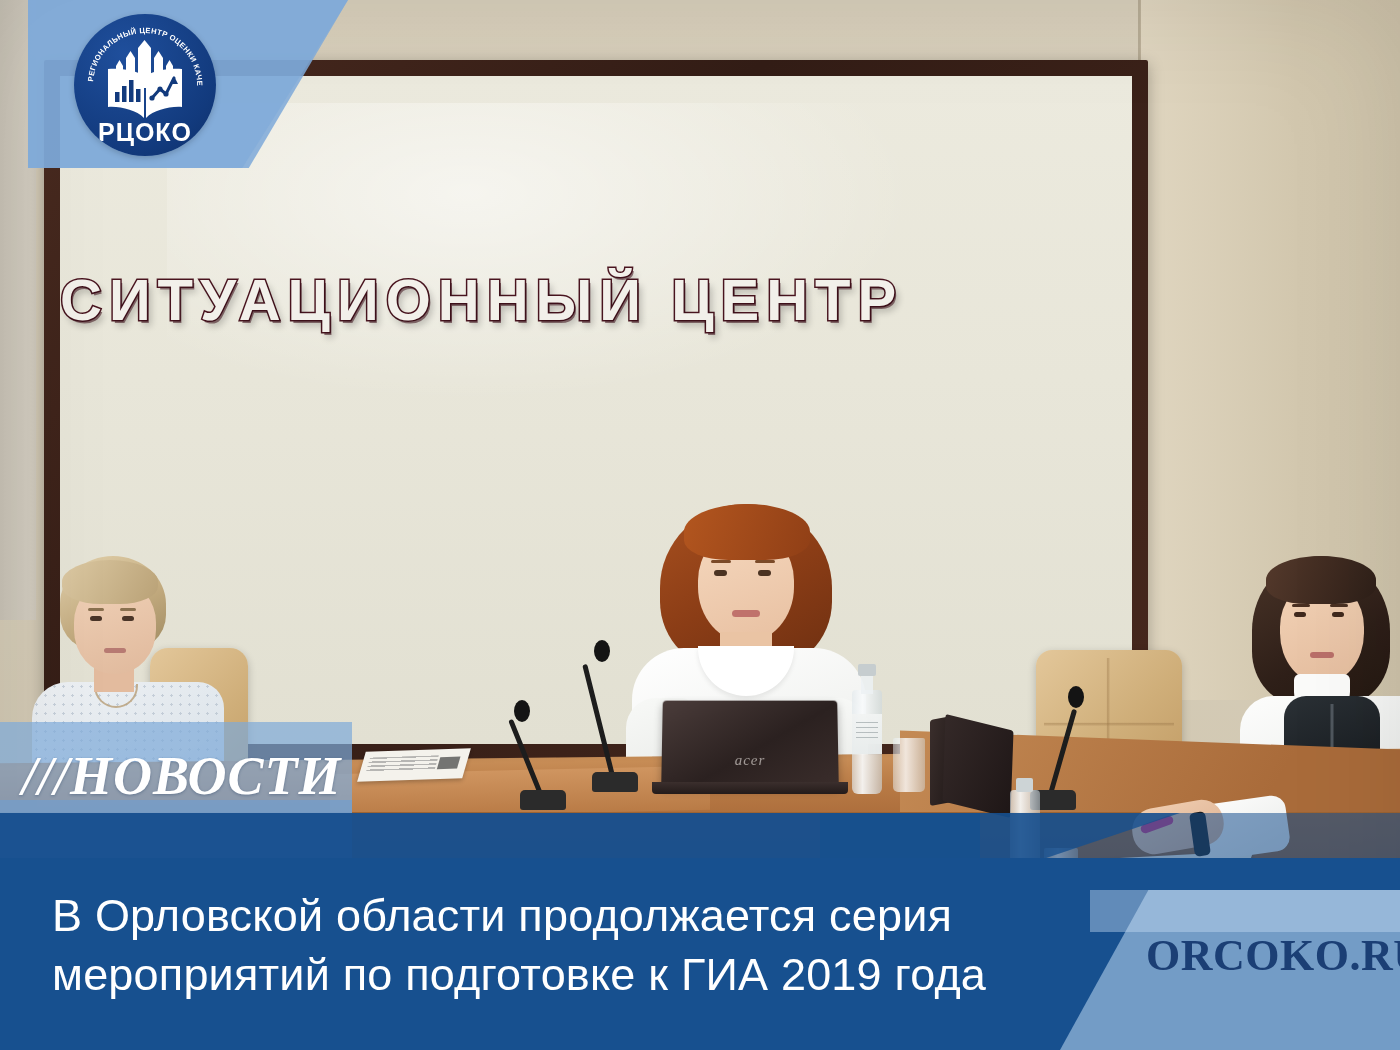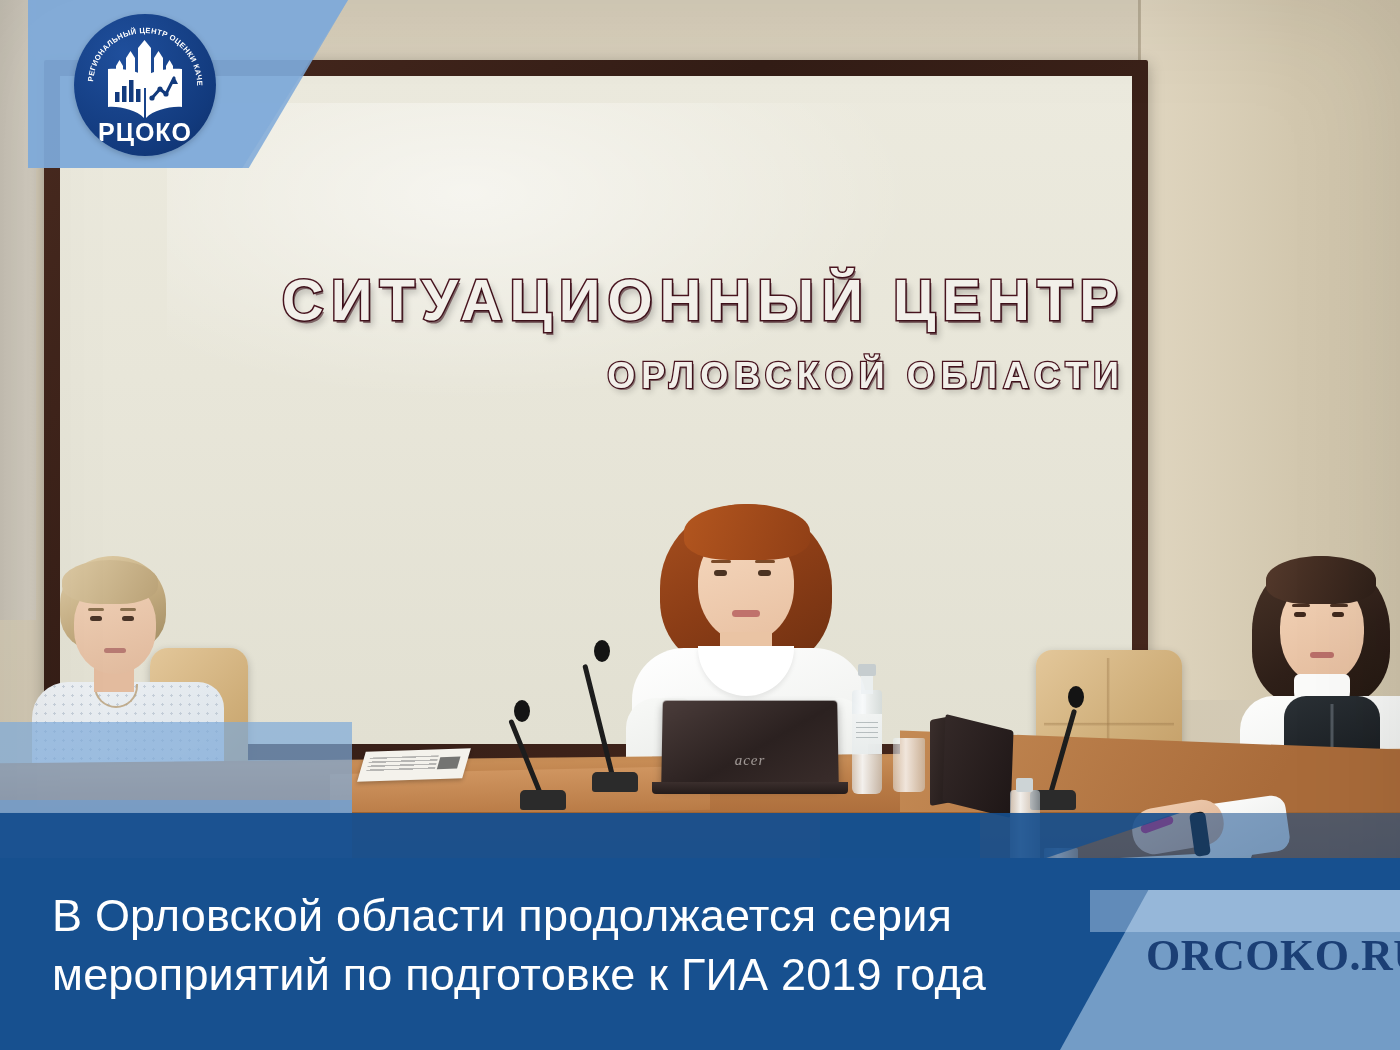--- a/index.html
+++ b/index.html
@@ -52,21 +52,21 @@
   }
   .board-glow {
     position:absolute; left:10%; top:4%; width:70%; height:45%;
     background:radial-gradient(ellipse at 40% 30%, rgba(255,255,255,.55), rgba(255,255,255,0) 70%);
     pointer-events:none;
   }
 
   
   .sign {
     position:absolute; left:0; right:7px; top:190px;
-    text-align:right; user-select:none;
+    text-align:left; user-select:none;
   }
   .sign-main {
     font-family:"Liberation Sans", sans-serif;
     font-weight:bold; font-size:58px; letter-spacing:7px;
     color:#f2f0ea;
     -webkit-text-stroke:3px #4a1520;
     paint-order:stroke fill;
     text-shadow:2px 3px 0 rgba(60,15,25,.55), 4px 6px 7px rgba(0,0,0,.22);
     white-space:nowrap;
   }
@@ -489,21 +489,20 @@
     <div class="wall-beige"></div>
     <div class="wall-left"></div>
     <div class="wall-panel-right"></div>
     <div class="wall-seam" style="left:1138px"></div>
 
     <div class="board-frame">
       <div class="board-inner">
         <div class="board-glow"></div>
         <div class="sign">
           <div class="sign-main">СИТУАЦИОННЫЙ ЦЕНТР</div>
-          <div class="sign-sub">ОРЛОВСКОЙ  ОБЛАСТИ</div>
         </div>
       </div>
     </div>
 
     <div class="chair chair-left"></div>
     <div class="chair chair-right"></div>
 
     <div class="person p-left">
       <div class="body"></div>
       <div class="necklace"></div>
@@ -650,20 +649,21 @@
       <circle cx="78" cy="84" r="2.6" fill="#123a7d"></circle>
       <circle cx="86" cy="75" r="2.6" fill="#123a7d"></circle>
       <circle cx="92" cy="80" r="2.6" fill="#123a7d"></circle>
 
       <text x="71" y="127" text-anchor="middle" font-family="Liberation Sans, sans-serif" font-size="25" font-weight="bold" fill="#ffffff" letter-spacing="1">РЦОКО</text>
     </svg>
   </div>
 
   <div class="news-box"></div>
   <div class="news-box-inner"></div>
+  <div class="news-label">///НОВОСТИ</div>
 
   <div class="band-wash"></div>
   <div class="band-wash-solid"></div>
   <div class="band-diag"></div>
   <div class="headline-band"></div>
   <div class="headline-band-fade"></div>
 
   <div class="headline">
     <div>В Орловской области продолжается серия</div>
     <div>мероприятий по подготовке к ГИА 2019 года</div>

